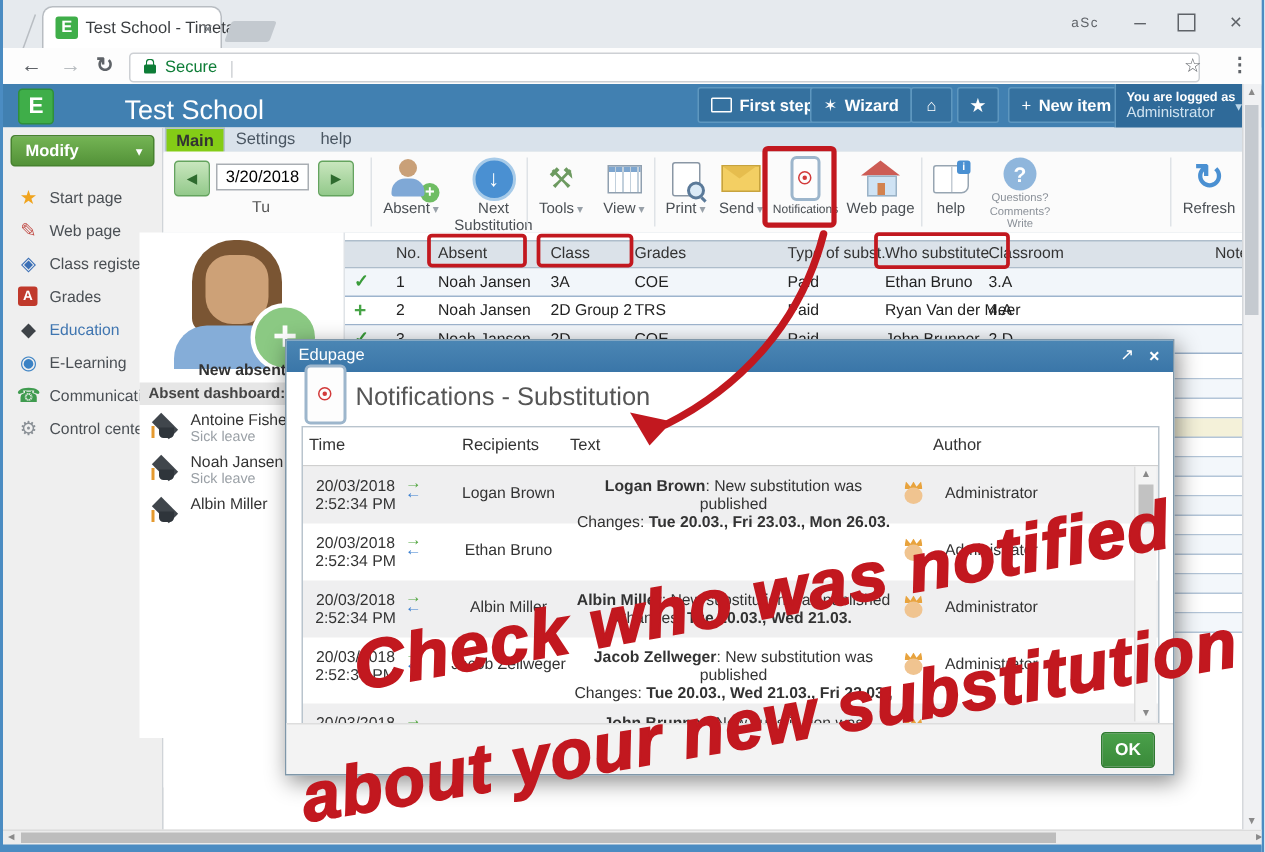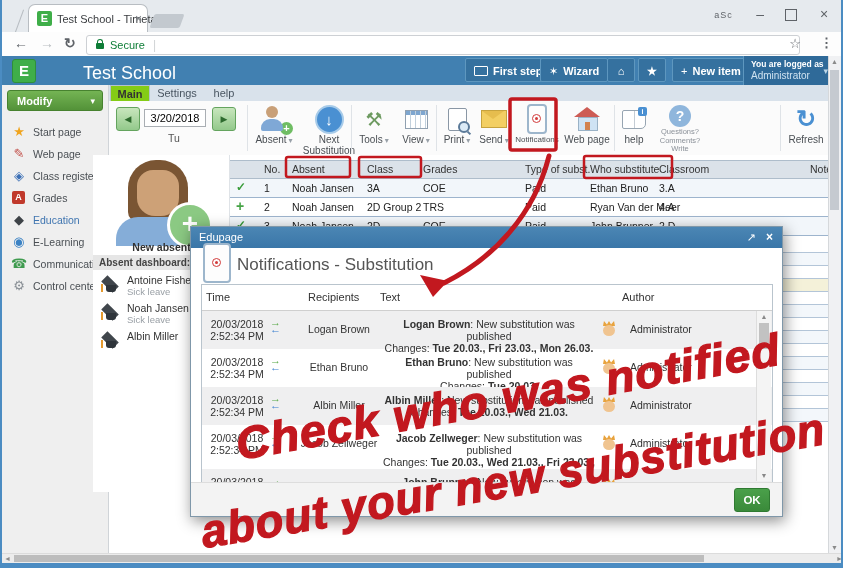--- a/index.html
+++ b/index.html
@@ -493,21 +493,20 @@
   </div>
   <div class="dg-row" style="height:38px">
     <span class="dgc dg-time">20/03/2018 2:52:34 PM</span>
     <span class="dgc dg-icon">
               <span class="transfer">
                 <span class="tg">→</span>
                 <span class="tb">←</span>
               </span>
             </span>
     <span class="dgc dg-name">Ethan Bruno</span>
-    <span class="dgc dg-text"><b>Ethan Bruno</b>: New substitution was published<br>Changes: <b>Tue 20.03.</b></span>
     <span class="dgc dg-aicon"><span class="admin"></span></span>
     <span class="dgc dg-author">Administrator</span>
   </div>
   <div class="dg-row alt" style="height:38px">
     <span class="dgc dg-time">20/03/2018 2:52:34 PM</span>
     <span class="dgc dg-icon">
               <span class="transfer">
                 <span class="tg">→</span>
                 <span class="tb">←</span>
               </span>

